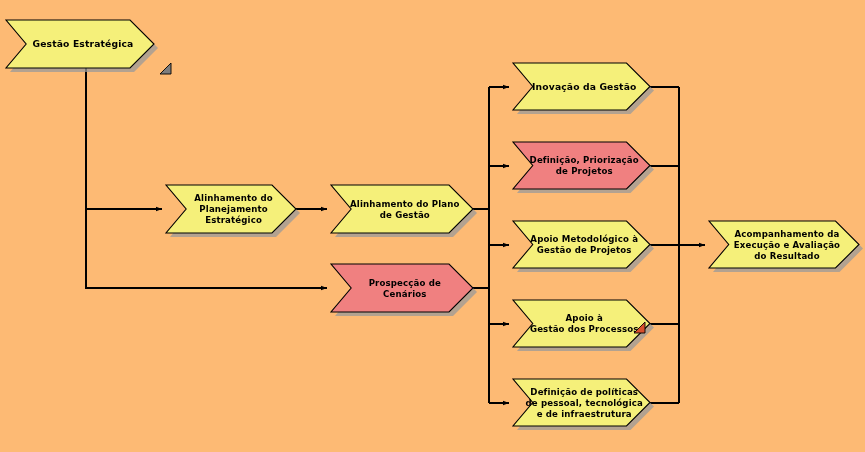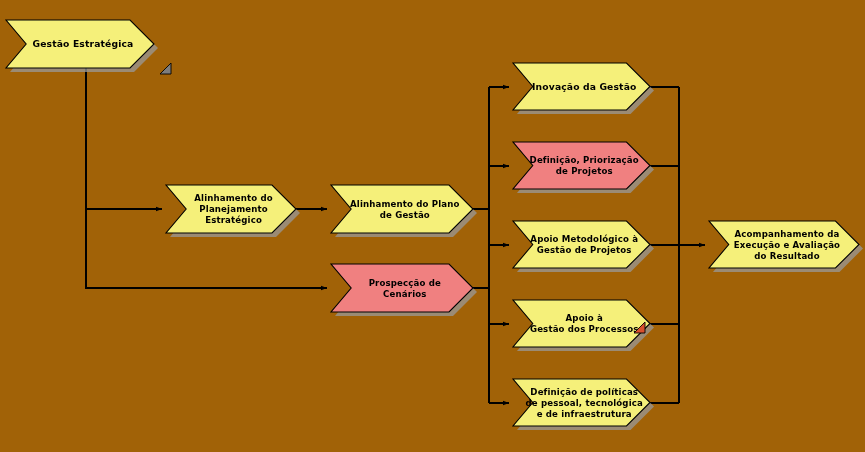--- a/index.html
+++ b/index.html
@@ -11,21 +11,21 @@
   body {
     width: 865px;
     height: 452px;
     overflow: hidden;
     font-family: "DejaVu Sans", "Liberation Sans", sans-serif;
   }
   #diagram-root {
     position: relative;
     width: 865px;
     height: 452px;
-    background: #a16207;
+    background: #fdba74;
   }
   svg.canvas {
     display: block;
     width: 865px;
     height: 452px;
   }
   .chev-label {
     font-family: "DejaVu Sans", "Liberation Sans", sans-serif;
     font-size: 8.6px;
     font-weight: bold;

